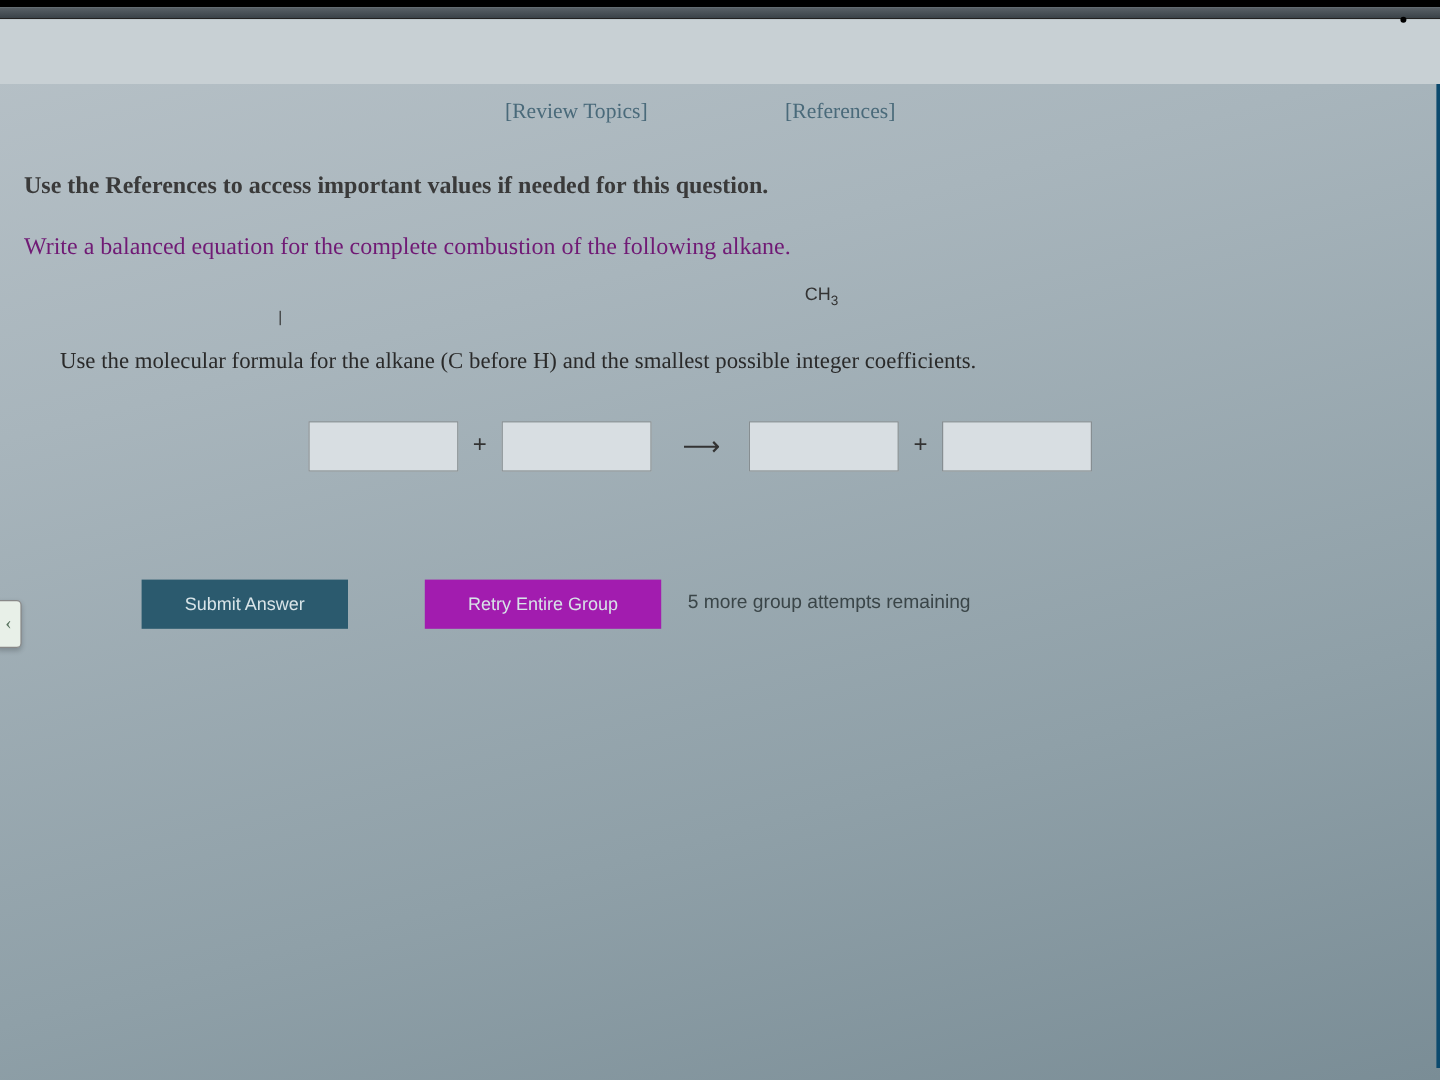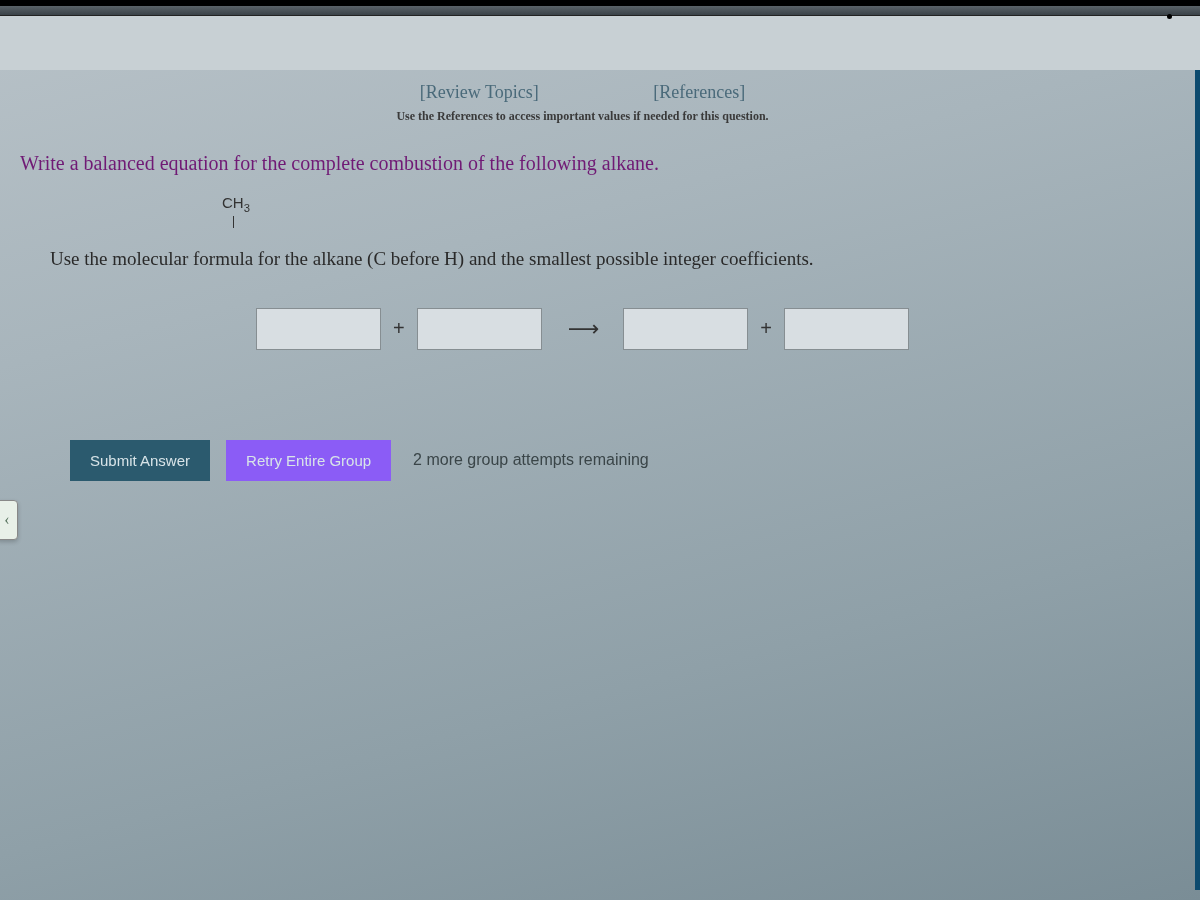--- a/index.html
+++ b/index.html
@@ -37,41 +37,43 @@
       text-align: center;
       padding: 12px 0 6px 0;
       font-size: 18px;
     }
     .header-links a {
       color: #4a6a7a;
       text-decoration: none;
       margin: 0 55px;
     }
     .header-hint {
-      text-align: center;
-      font-size: 12px;
+      text-align: left;
+      font-size: 20px;
       color: #3a3a3a;
       padding-bottom: 28px;
+      margin-top: 35px;
     }
     .question-text {
       font-size: 20px;
       color: #701a75;
       margin-bottom: 18px;
       font-family: Georgia, serif;
     }
     .structural-formula {
       margin-left: 30px;
       margin-bottom: 20px;
       font-family: Verdana, Arial, sans-serif;
       font-size: 15px;
       color: #333;
       line-height: 1.3;
     }
     .branch-line {
       margin-left: 172px;
+      text-align: center;
     }
     .branch-connector {
       margin-left: 183px;
       height: 12px;
       border-left: 1px solid #333;
       width: 1px;
     }
     .instruction-text {
       font-size: 19px;
       color: #2a2a2a;
@@ -106,32 +108,33 @@
       letter-spacing: -2px;
       margin: 0 14px;
     }
     .action-row {
       display: flex;
       align-items: center;
       gap: 16px;
       margin-left: 50px;
     }
     .btn {
-      padding: 12px 20px;
+      padding: 12px 36px;
       font-size: 15px;
       font-family: Verdana, Arial, sans-serif;
       border: none;
       cursor: pointer;
       color: #d8e4e8;
+      margin-left: 48px;
     }
     .btn-primary {
       background: #2b5a6e;
     }
     .btn-secondary {
-      background: #8b5cf6;
+      background: #a21caf;
     }
     .attempts-text {
       font-size: 16px;
       color: #3a4548;
       font-family: Verdana, Arial, sans-serif;
       margin-left: 6px;
     }
     .sub {
       font-size: 0.75em;
       vertical-align: sub;
@@ -146,21 +149,21 @@
       border: 1px solid #888;
       border-radius: 4px;
       display: flex;
       align-items: center;
       justify-content: center;
       color: #5a7560;
       font-size: 16px;
       box-shadow: 0 2px 4px rgba(0,0,0,0.2);
     }
     .content-wrapper {
-      border-right: 5px solid #0c4a6e;
+      border-right: 3px solid #0c4a6e;
       min-height: 820px;
       padding-right: 30px;
     }
     .dot {
       position: absolute;
       right: 28px;
       top: 14px;
       width: 5px;
       height: 5px;
       background: #000;
@@ -204,21 +207,21 @@
     <input type="text" class="eq-input" style="">
     <span class="arrow-symbol">⟶</span>
     <input type="text" class="eq-input" style="">
     <span class="eq-symbol">+</span>
     <input type="text" class="eq-input" style="">
   </div>
 
   <div class="action-row">
     <button class="btn btn-primary">Submit Answer</button>
     <button class="btn btn-secondary">Retry Entire Group</button>
-    <span class="attempts-text">2 more group attempts remaining</span>
+    <span class="attempts-text">5 more group attempts remaining</span>
   </div>
 
 </div>
 </div>
 
 <div class="left-scroll-indicator">
   <span>‹</span>
 </div>
 
 </body></html>

